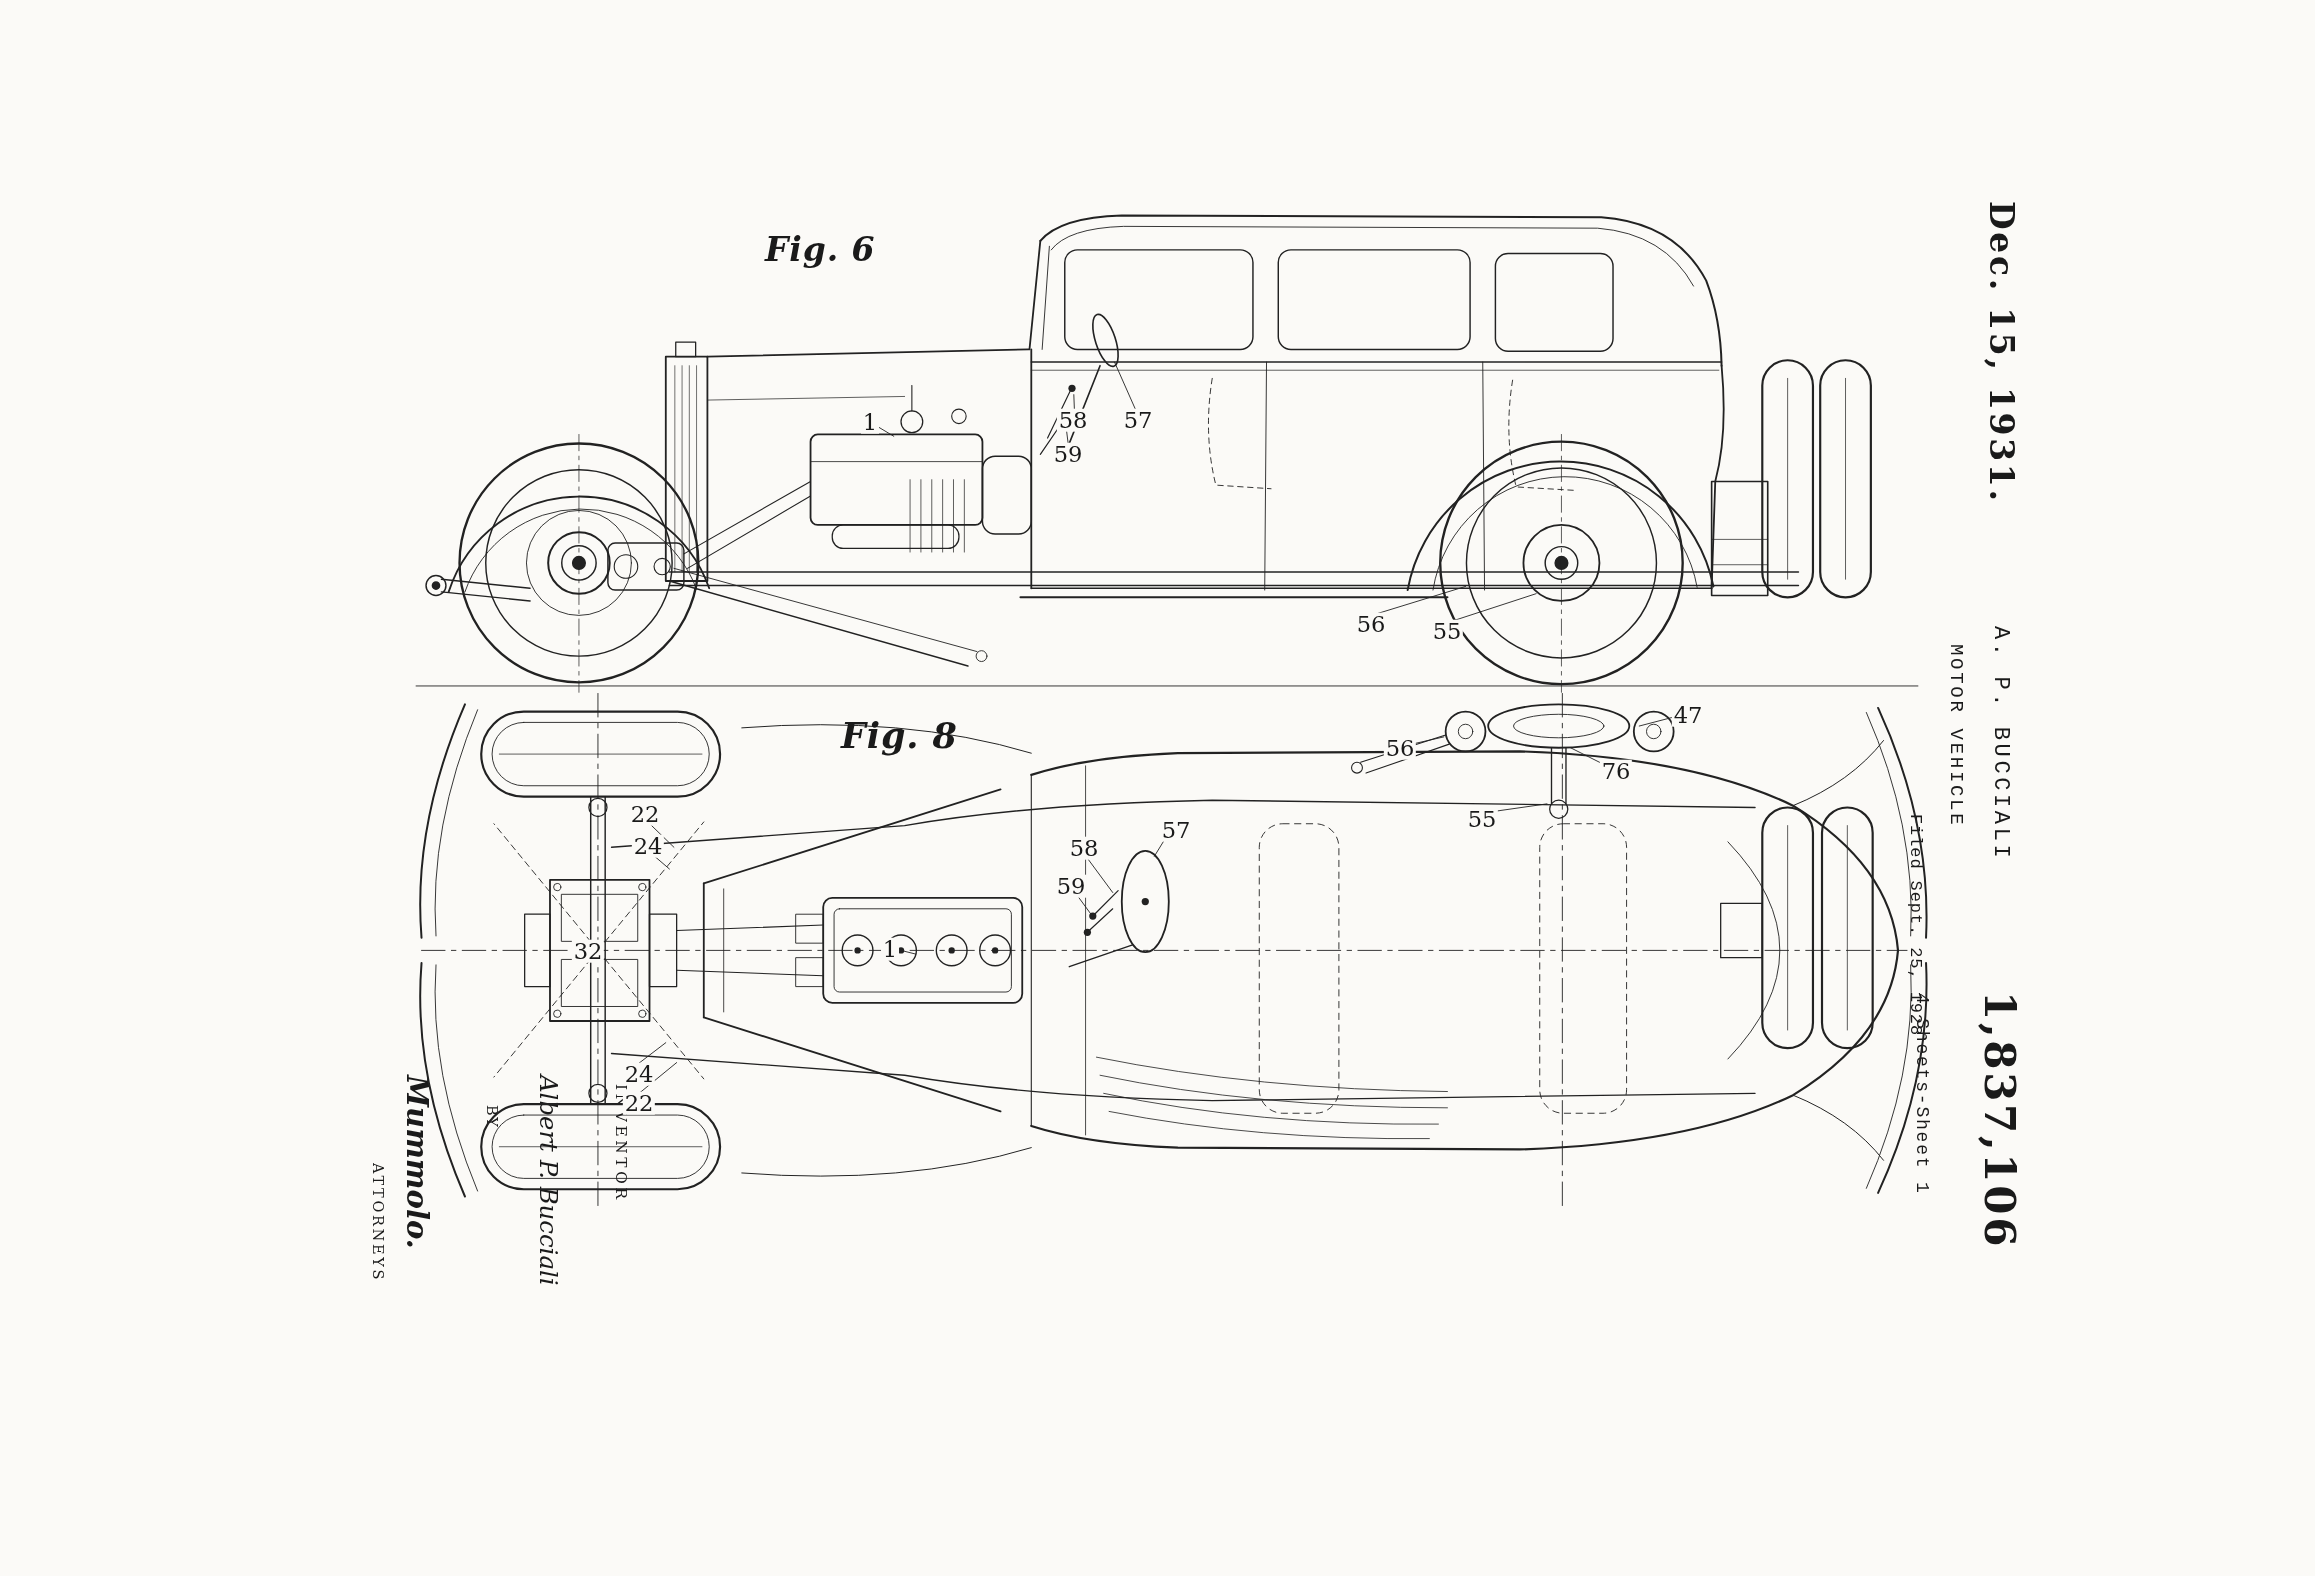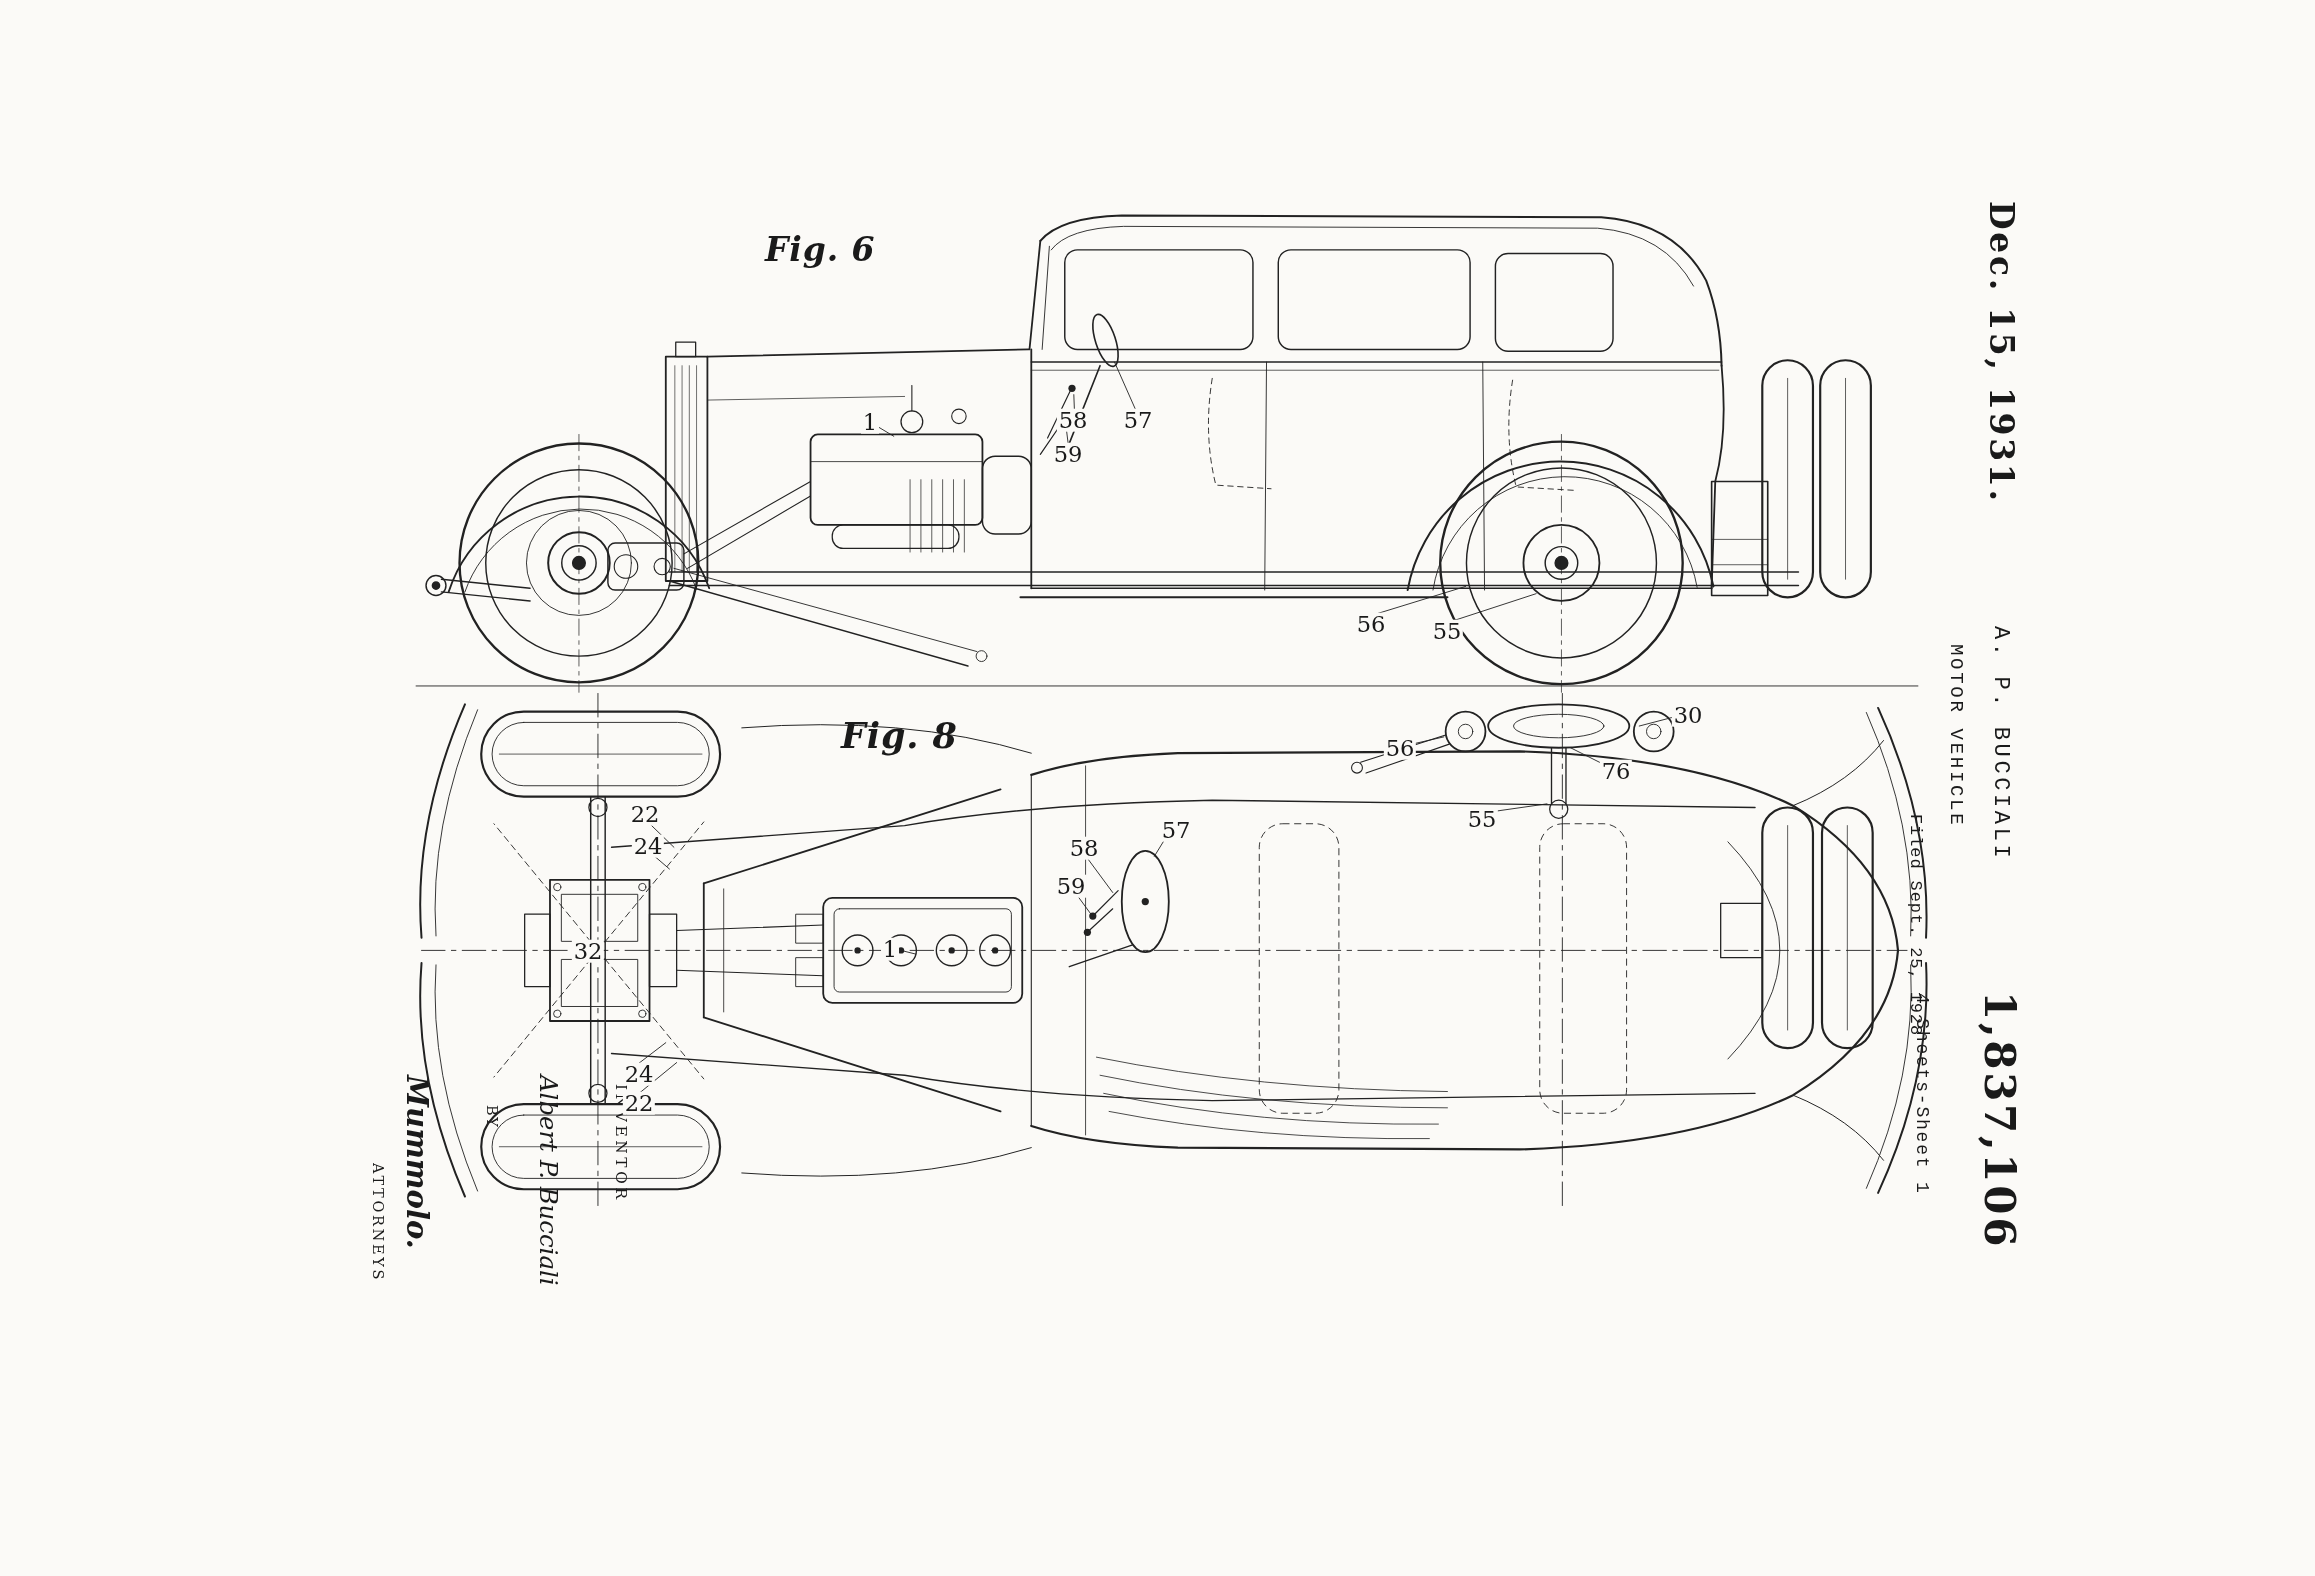--- a/index.html
+++ b/index.html
@@ -350,21 +350,21 @@
     </g>
   </svg>
 
   <span class="plabel" style="left:870px;top:422px">1</span>
   <span class="plabel" style="left:1073px;top:420px">58</span>
   <span class="plabel" style="left:1068px;top:454px">59</span>
   <span class="plabel" style="left:1138px;top:420px">57</span>
   <span class="plabel" style="left:1371px;top:624px">56</span>
   <span class="plabel" style="left:1447px;top:631px">55</span>
 
-  <span class="plabel" style="left:1688px;top:715px">30</span>
+  <span class="plabel" style="left:1688px;top:715px">47</span>
   <span class="plabel" style="left:1616px;top:771px">76</span>
   <span class="plabel" style="left:1400px;top:748px">56</span>
   <span class="plabel" style="left:1482px;top:819px">55</span>
   <span class="plabel" style="left:1176px;top:830px">57</span>
   <span class="plabel" style="left:1084px;top:848px">58</span>
   <span class="plabel" style="left:1071px;top:886px">59</span>
   <span class="plabel" style="left:645px;top:814px">22</span>
   <span class="plabel" style="left:648px;top:846px">24</span>
   <span class="plabel" style="left:890px;top:949px">1</span>
   <span class="plabel" style="left:588px;top:951px">32</span>

